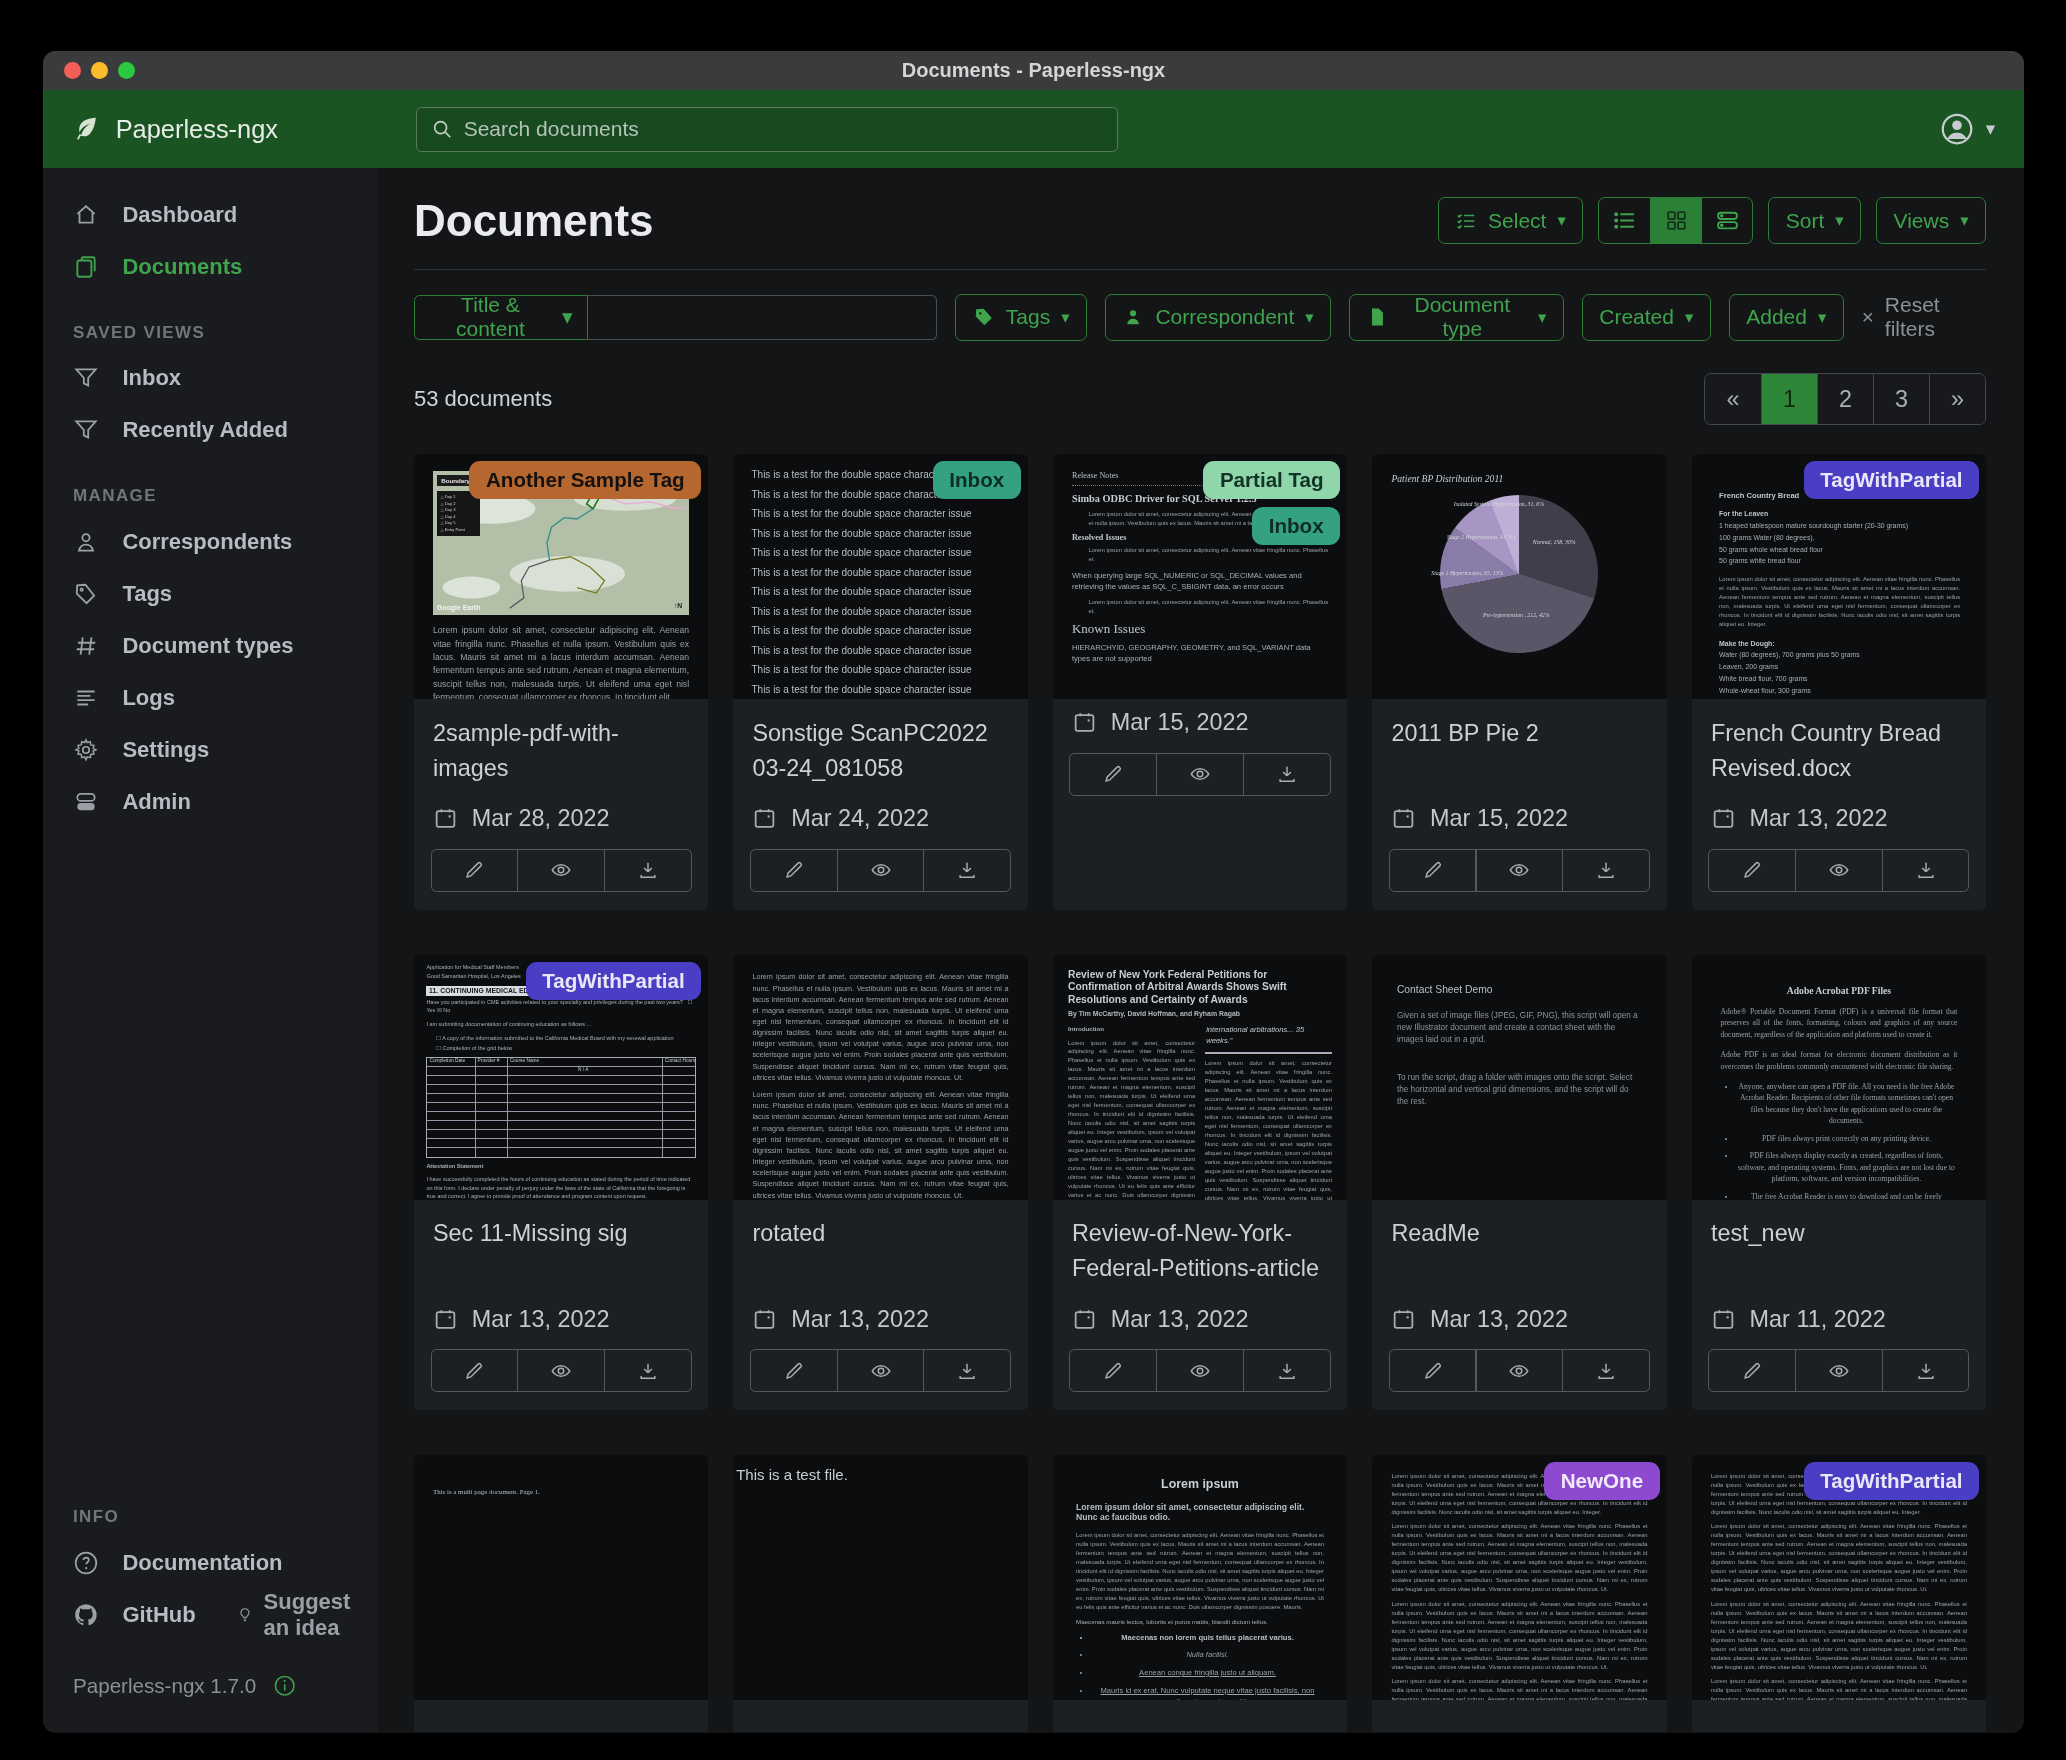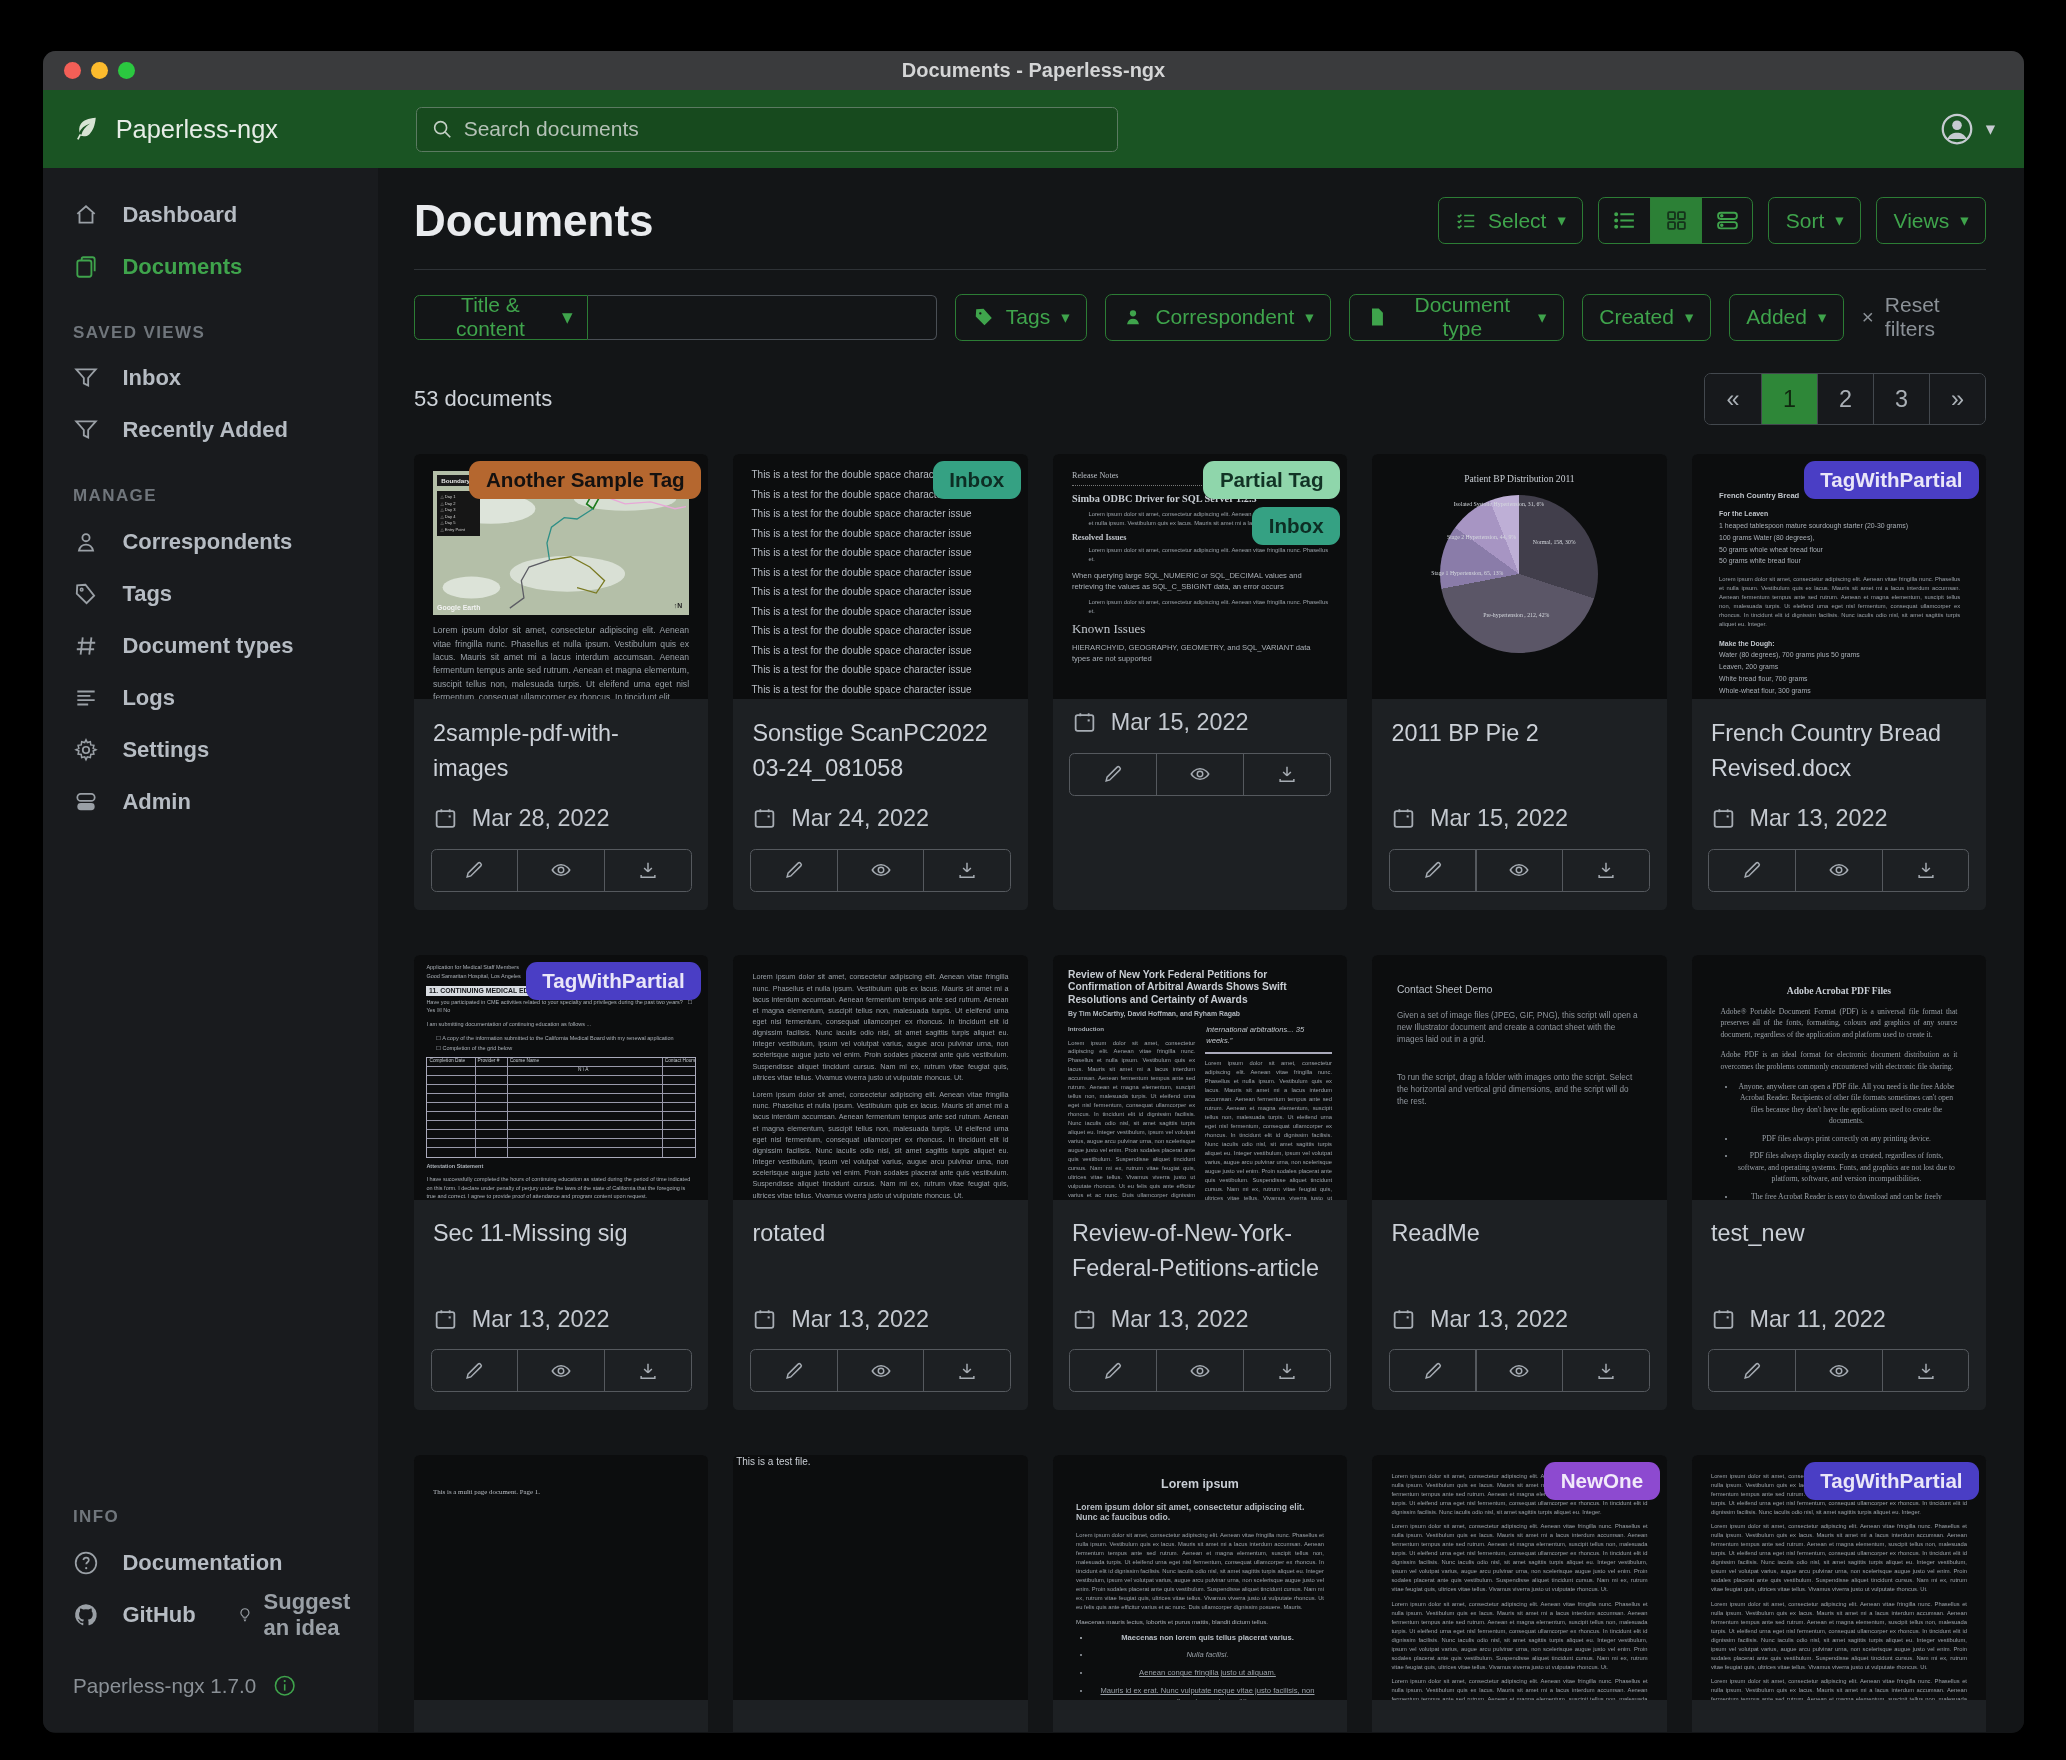--- a/index.html
+++ b/index.html
@@ -92,21 +92,21 @@
   .t-p.dense { font-size:7.2px; margin-bottom:6.2px; }
   .t-p.tiny { font-size:5.8px; margin-bottom:5.5px; }
   .t-line { font-size:7.6px; line-height:1.5; color:#aab0b7; margin-bottom:5.5px; }
   .t-repeat { font-size:10px; line-height:1.95; color:#b9bec5; white-space:nowrap; }
   .map-block { height:144px; background:#b4bfa8; position:relative; margin-bottom:9.6px; }
   .map-label { position:absolute; top:4.1px; left:4.1px; background:#1c1c1c; color:#e8e8e8; font-size:6.2px; padding:2.1px 4.1px; font-weight:700; }
   .map-legend { position:absolute; top:20.6px; left:4.1px; background:#161616; width:43px; padding:2.7px 3.4px; }
   .map-legend div { color:#cfcfcf; font-size:4.1px; line-height:1.6; }
   .map-credit { position:absolute; bottom:4.1px; left:4.1px; color:#f2f2f2; font-size:6.9px; font-weight:700; }
   .compass { position:absolute; bottom:5.5px; right:6.9px; color:#222; font-size:6.9px; font-weight:700; }
-  .pie-wrap { text-align:center; font-family:"Liberation Serif",serif; }
+  .pie-wrap { font-family:"Liberation Serif",serif;font-style:italic; }
   .pie-title { color:#c9ced4; font-size:9.6px; margin:2.7px 0 11px; }
   .pie-box { position:relative; width:158px; height:158px; margin:0 auto; }
   .pie { width:100%; height:100%; border-radius:50%; }
   .pie-label { position:absolute; color:#d5d9de; font-size:5.8px; line-height:1.3; transform:translate(-50%,-50%); white-space:pre-line; }
   .t-table { border:0.7px solid #aab; margin:4.1px 0; }
   .t-table .tr { display:flex; border-bottom:0.7px solid #99a; height:9px; }
   .t-table .tr.hd { height:8.2px; }
   .t-table .tr:last-child { border-bottom:none; }
   .t-table .td { border-right:0.7px solid #99a; font-size:4.8px; color:#c8cdd3; padding-left:2.1px; overflow:hidden; white-space:nowrap; }
   .t-table .td:last-child { border-right:none; }
@@ -917,21 +917,21 @@
           <div class="card">
     <div class="thumb" style="padding:16.5px 19px">
               <div class="serif" style="font-size:6.9px;color:#b9bec5;padding-top:16.5px">This is a multi page document. Page 1.</div>
             </div>
     <div class="badges"></div>
     <div class="card-content"></div>
 
     </div>
           <div class="card">
     <div class="thumb" style="padding:0">
-              <div style="position:absolute;top:1px;left:2.7px;font-size:10px;color:#c9ced4">This is a test file.</div>
+              <div style="position:absolute;top:11px;left:2.7px;font-size:15px;color:#c9ced4">This is a test file.</div>
             </div>
     <div class="badges"></div>
     <div class="card-content"></div>
 
     </div>
           <div class="card">
     <div class="thumb">
               <div style="padding:5.5px 4.1px 0 4.1px">
       <div style="text-align:center;font-weight:700;font-size:12.4px;color:#c9ced5;margin-bottom:11px">Lorem ipsum</div>
       <div style="font-weight:700;font-size:8.6px;color:#b9bfc6;margin-bottom:8.2px">Lorem ipsum dolor sit amet, consectetur adipiscing elit. Nunc ac faucibus odio.</div>

